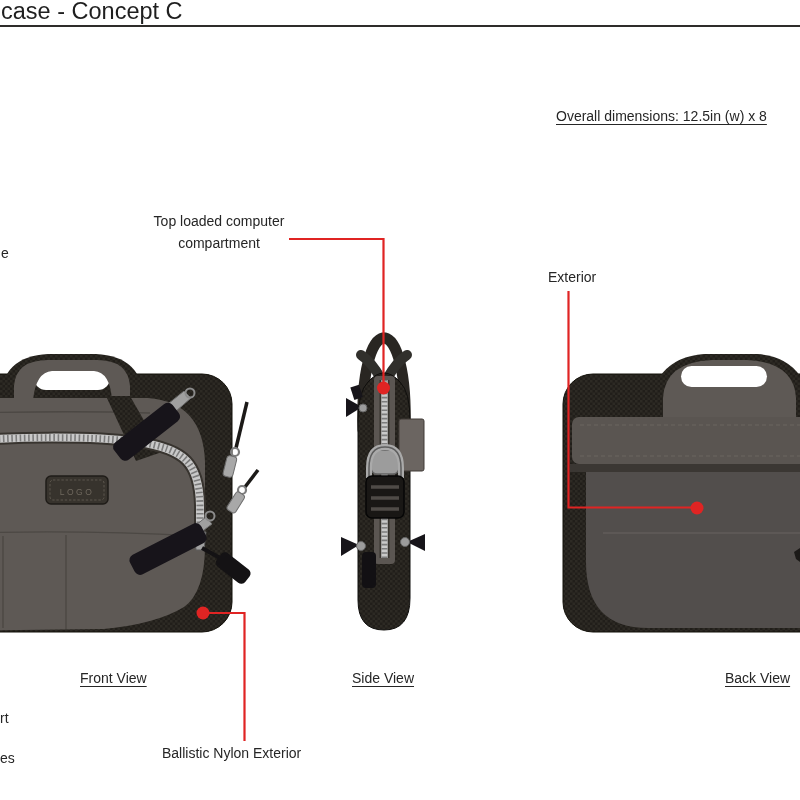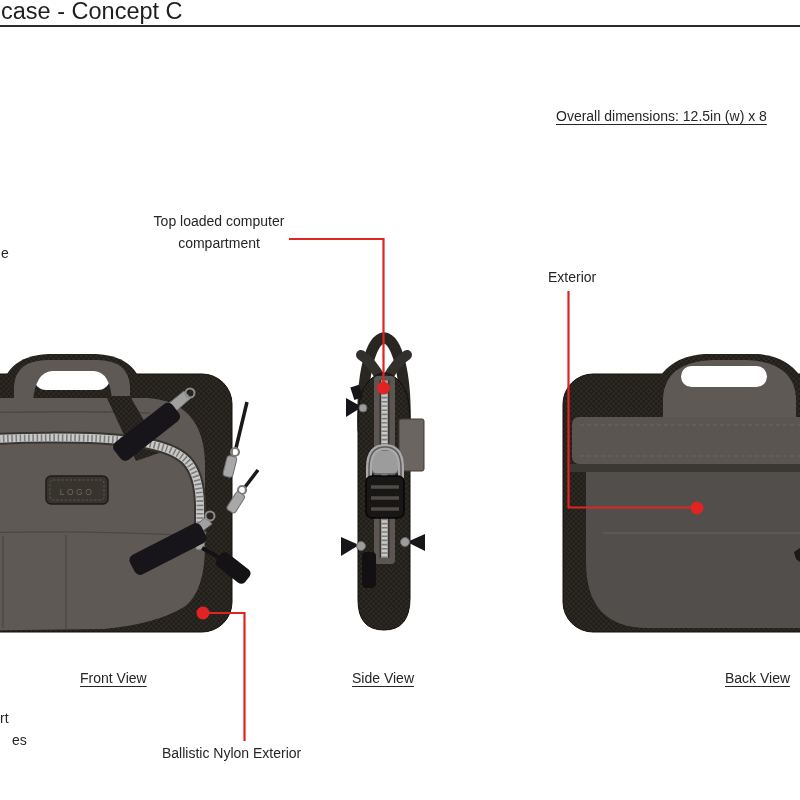--- a/index.html
+++ b/index.html
@@ -10,21 +10,21 @@
   .label{position:absolute;font-size:14px;line-height:21px;color:#262626;white-space:nowrap;}
   .underlined{text-decoration:underline;text-underline-offset:3px;}
   #title{left:1px;top:-4px;font-size:23.5px;line-height:30px;color:#1f1f1f;}
   #title-rule{position:absolute;left:0;top:25px;width:800px;height:2px;background:#2e2c2a;}
   #dims-note{left:556px;top:106px;}
   #callout-top-loaded{left:130px;top:211px;width:178px;text-align:center;white-space:normal;line-height:21.5px;}
   #callout-leather{left:548px;top:267px;}
   #callout-ballistic{left:154px;top:743px;margin-left:8px;}
   #frag-e{left:1px;top:243px;}
   #frag-rt{left:0px;top:708px;text-align:center;}
-  #frag-es{left:0px;top:730px;padding-left:12px;}
+  #frag-es{left:0px;top:748px;}
   #view-front{left:37px;top:668px;margin-left:43px;}
   #view-side{left:352px;top:668px;}
   #view-back{left:682px;top:668px;margin-left:43px;}
   #drawing{position:absolute;left:0;top:0;}
 </style>
 </head>
 <body>
 
 <svg id="drawing" width="800" height="800" viewBox="0 0 800 800">
   <defs>

